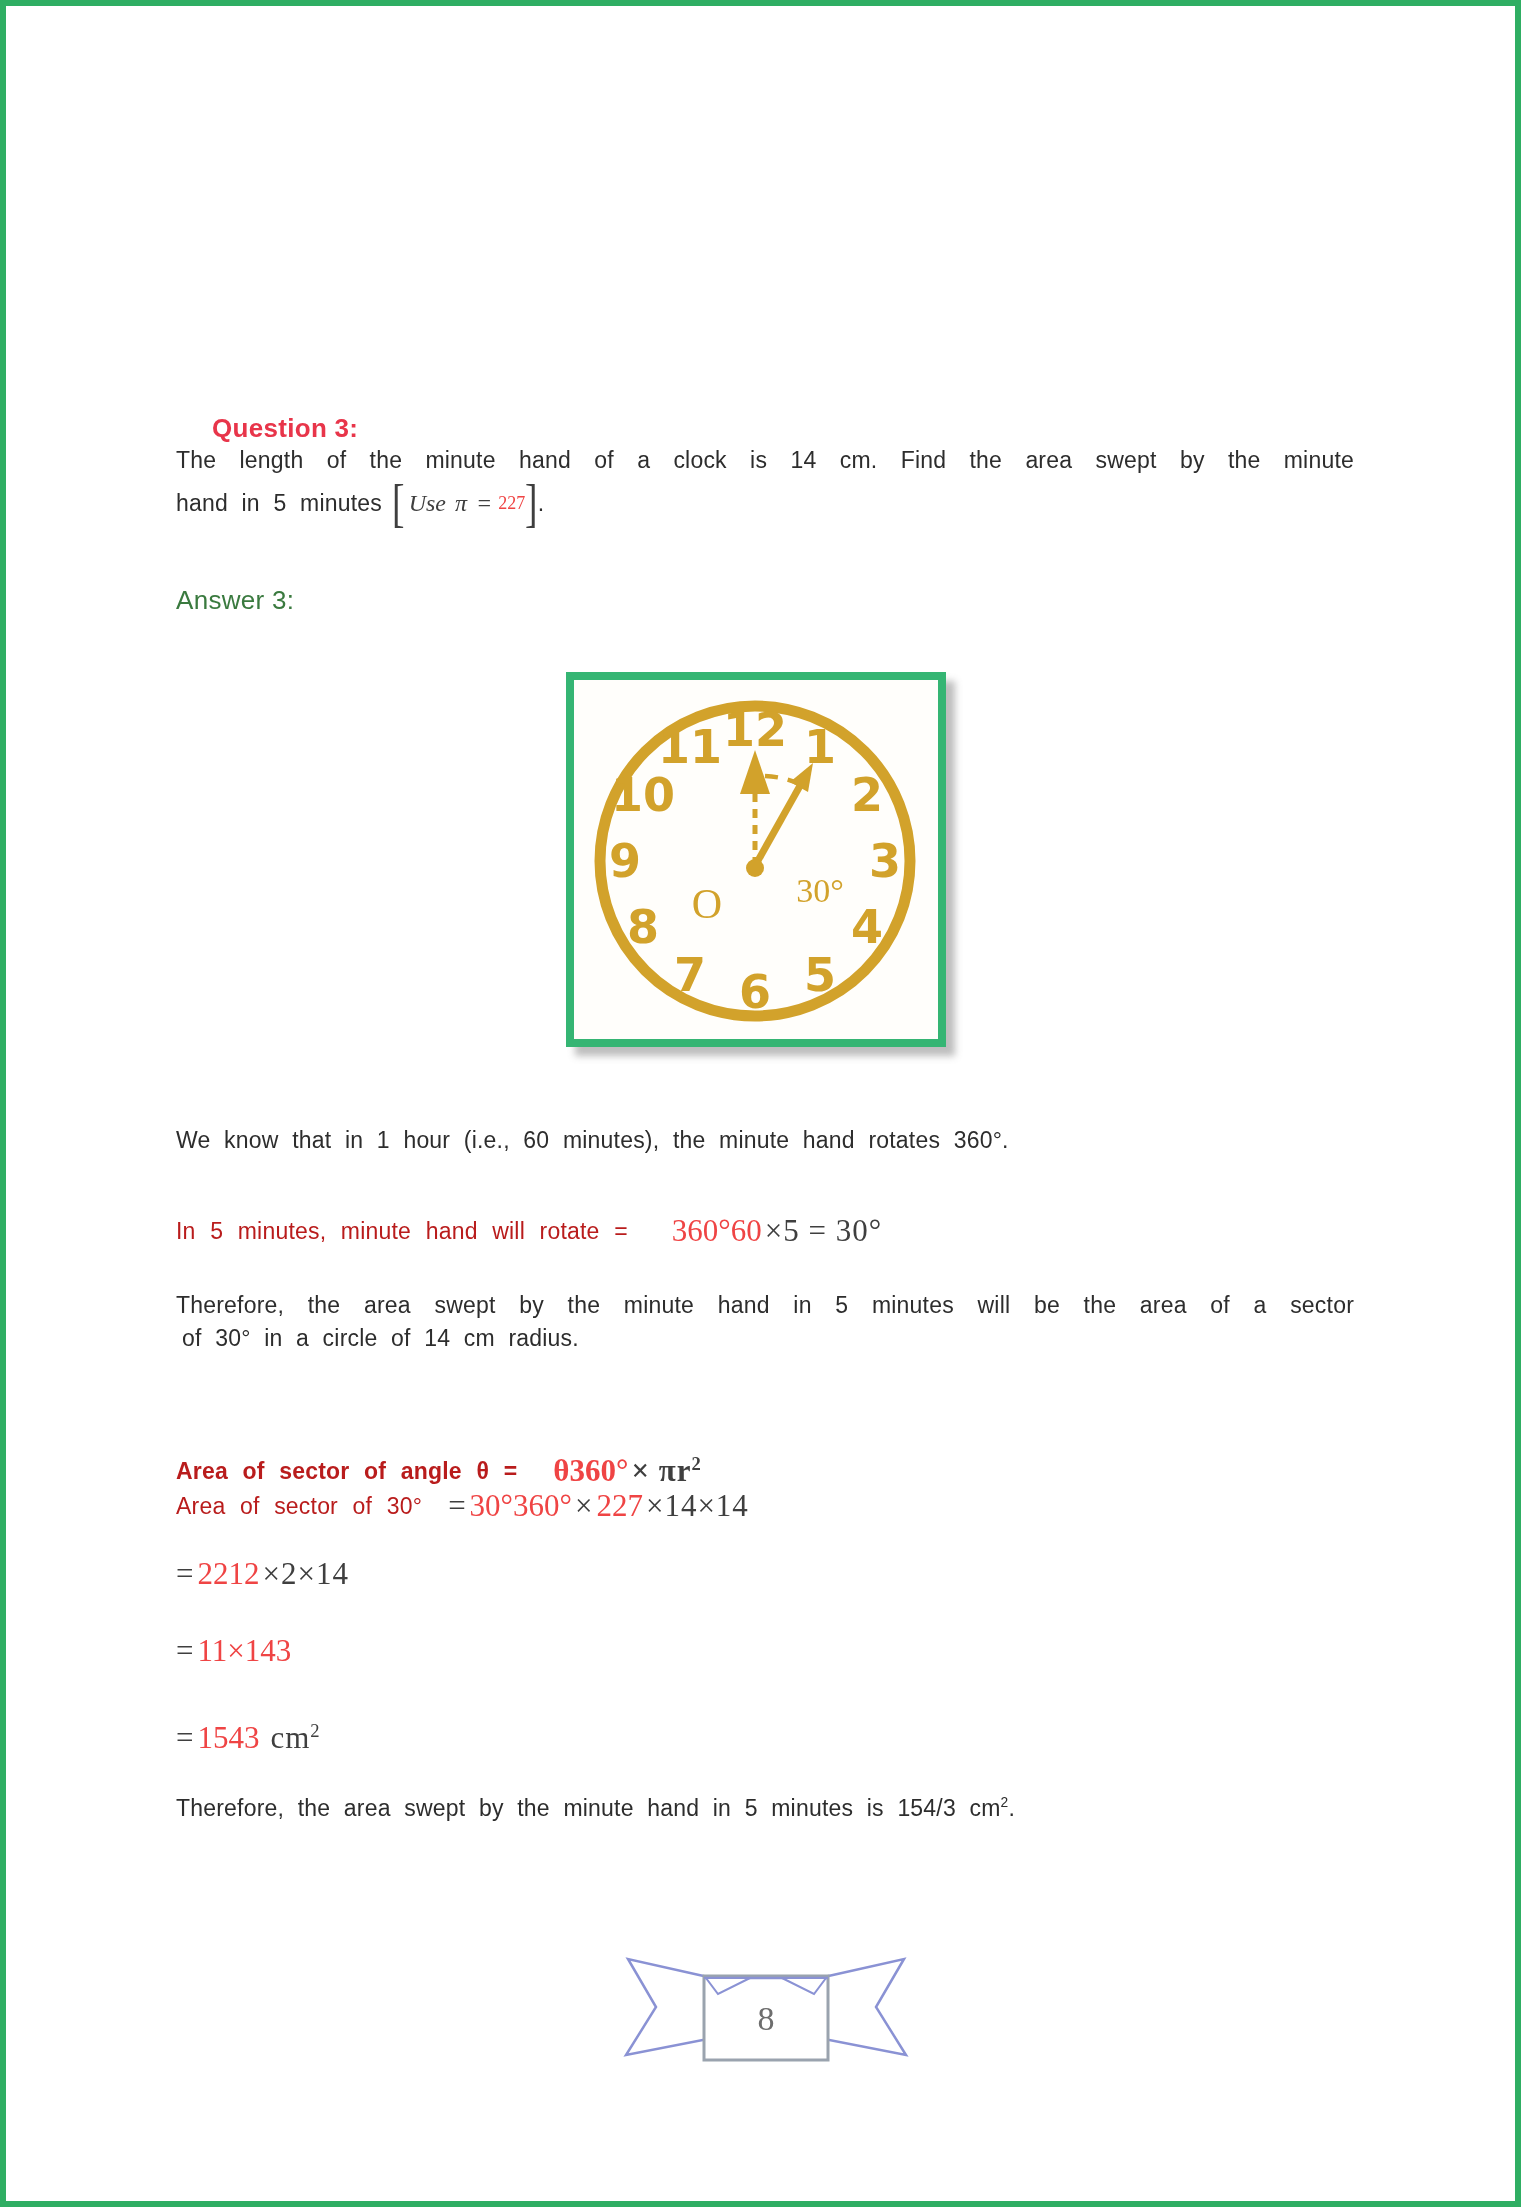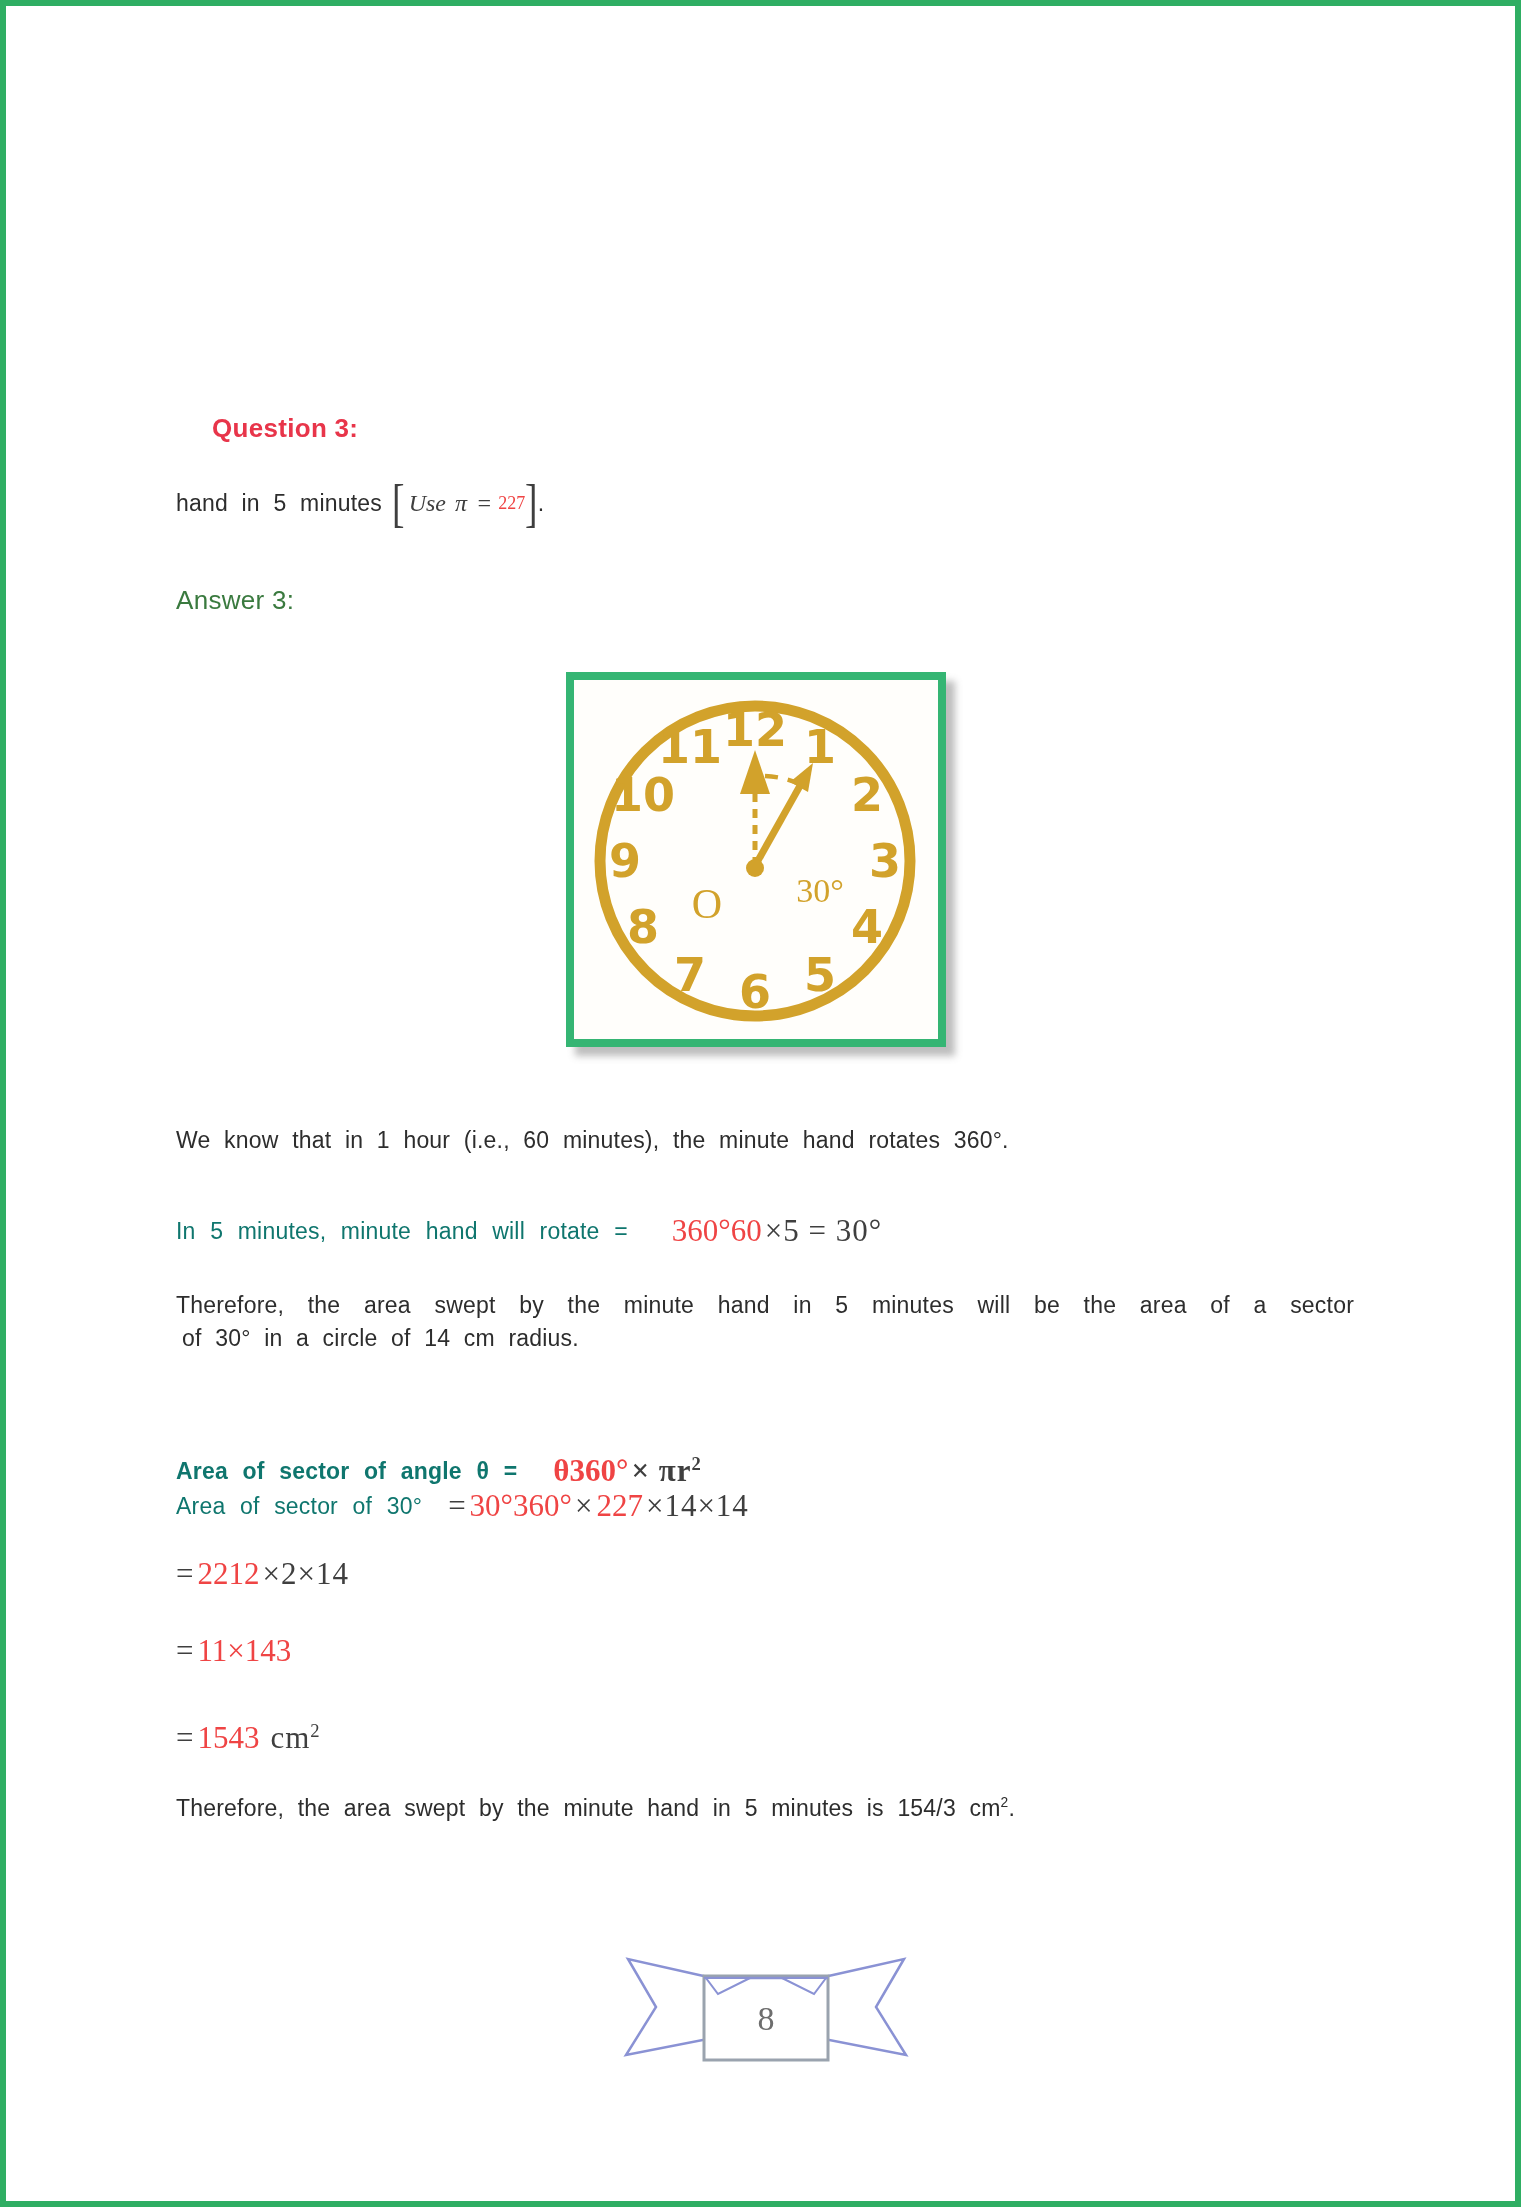--- a/index.html
+++ b/index.html
@@ -23,21 +23,21 @@
   .bracket{font-family:"Liberation Serif",serif;font-size:50px;font-weight:400;color:#3f3f3f;line-height:1;transform:scaleX(0.75) scaleY(1.05);margin:0 -2px;}
   .use-pi{font-family:"Liberation Serif",serif;font-style:italic;font-size:24px;color:#3f3f3f;margin:0 6px 0 4px;word-spacing:3px;}
   .frac{display:inline-flex;align-items:center;text-align:center;
         font-family:"Liberation Serif",serif;color:#ef4444;line-height:1.05;vertical-align:middle;}
   .frac .bar{align-self:stretch;height:2px;background:#5a5a5a;margin:3px 0 2px;}
   .frac-small{font-size:18px;}
   .frac-small .bar{height:1.5px;margin:1px 0;}
   .math{font-family:"Liberation Serif",serif;font-size:31px;color:#3f3f3f;letter-spacing:1px;}
   .mrow{display:flex;align-items:center;}
   .mrow .frac{font-size:31px;}
-  .label{font-size:23px;color:#0f766e;word-spacing:8px;letter-spacing:0.2px;}
+  .label{font-size:23px;color:#b91c1c;word-spacing:8px;letter-spacing:0.2px;}
   sup.s{font-size:60%;vertical-align:super;line-height:0;}
   .clock-box{
     left:560px;top:666px;width:380px;height:375px;box-sizing:border-box;
     border:8px solid #35b573;background:#fffefb;
     box-shadow:9px 9px 7px rgba(110,110,110,0.45);
   }
   .clock-num{font-family:"DejaVu Sans",sans-serif;font-weight:bold;fill:#d2a22b;font-size:46px;}
   .clock-serif{font-family:"Liberation Serif",serif;fill:#d2a22b;}
   .p1{left:170px;top:1121px;}
   .row2{left:170px;top:1182px;height:86px;}
@@ -56,20 +56,21 @@
   .ribbon{left:610px;top:1944px;width:300px;height:118px;}
   .rib-num{font-family:"Liberation Serif",serif;font-size:34px;fill:#6e6e6e;}
   .mx{margin:16px 3px;}
 </style>
 </head>
 <body>
 
 <div class="page">
 
   <div class="abs q-heading">Question 3:</div>
+  <div class="abs body jline q-line1">The length of the minute hand of a clock is 14 cm. Find the area swept by the minute</div>
   <div class="abs q-line2">
     <span class="body">hand in 5 minutes</span>
     <span style="width:10px"></span>
     <span class="bracket">[</span>
     <span class="use-pi">Use π =</span>
     <span class="frac frac-small">
       <span class="num">22</span>
       <span class="bar"></span>
       <span class="den">7</span>
     </span>

